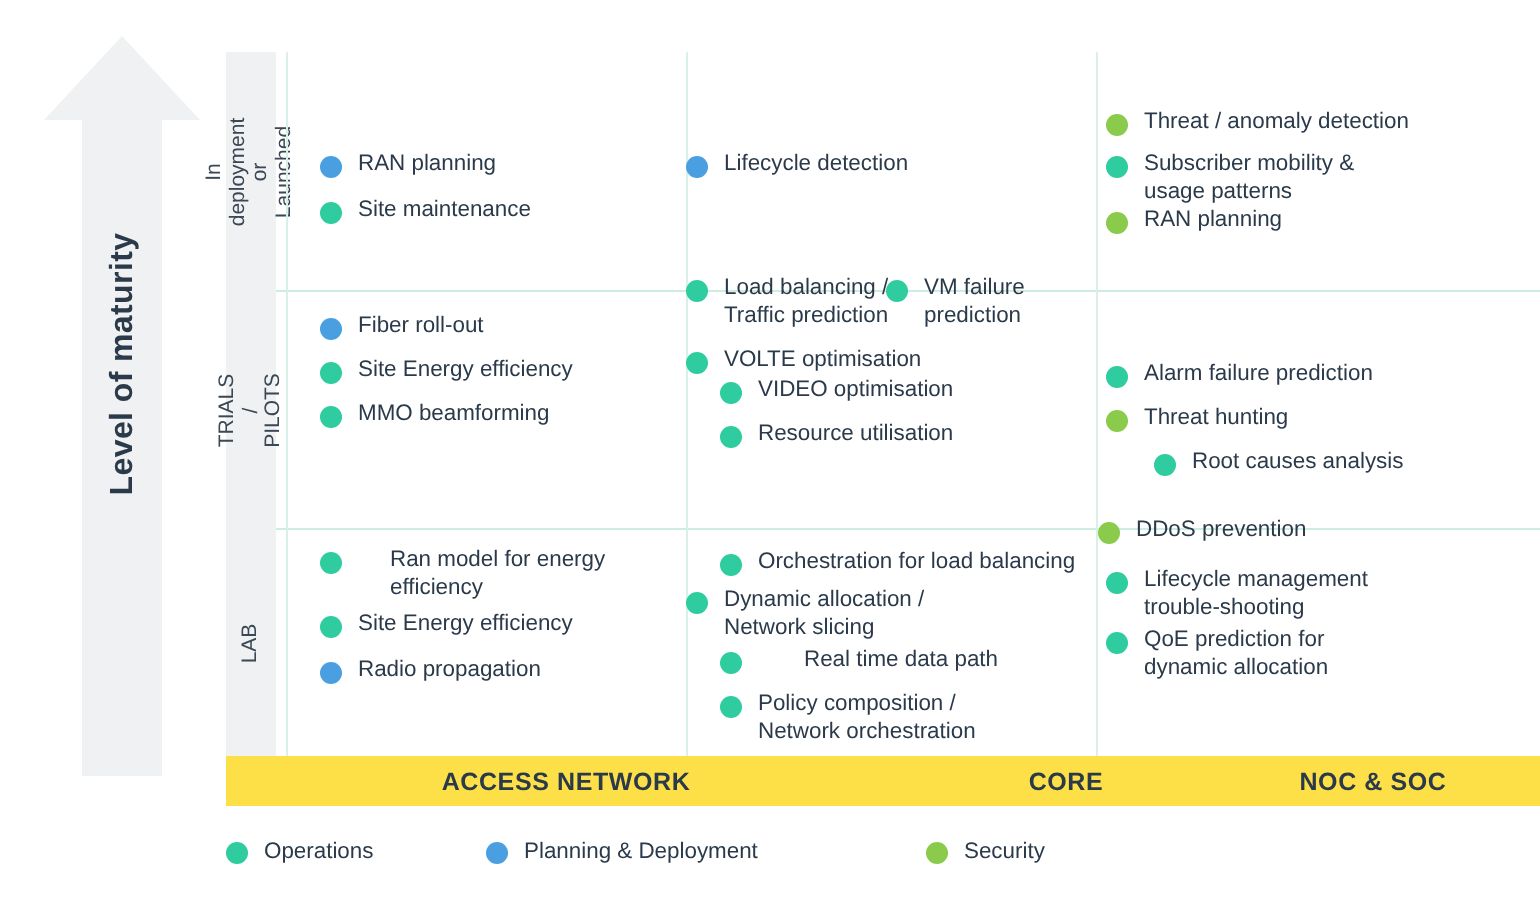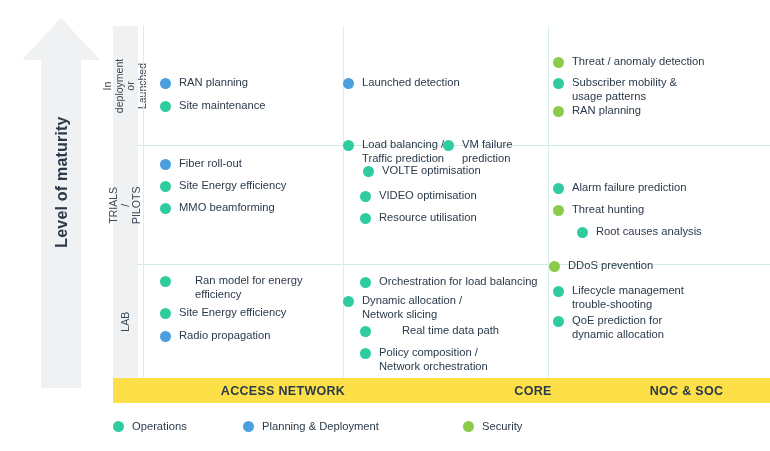--- a/index.html
+++ b/index.html
@@ -142,21 +142,21 @@
       <div class="item" style="left: 22px; top: 29px; margin-top: 44px;">
         <span class="dot" style="background: rgb(46, 204, 158);"></span>
         <span class="itxt" style="color: rgb(43, 58, 74);">Site maintenance</span>
       </div>
       <div class="item" style="left: 22px; top: 50px;">
         <span class="dot" style="background: rgb(74, 159, 224);"></span>
         <span class="itxt" style="color: rgb(43, 58, 74);">RAN planning</span>
       </div>
       <div class="item" style="left: 205px; top: 50px;">
         <span class="dot" style="background: rgb(74, 159, 224);"></span>
-        <span class="itxt" style="color: rgb(43, 58, 74);">Launched detection</span>
+        <span class="itxt" style="color: rgb(43, 58, 74);">Lifecycle detection</span>
       </div>
       <div class="item" style="left: 205px; top: 112px;">
         <span class="dot" style="background: rgb(46, 204, 158);"></span>
         <span class="itxt" style="color: rgb(43, 58, 74);">Load balancing /
 Traffic prediction</span>
       </div>
       <div class="item" style="left: 305px; top: 112px;">
         <span class="dot" style="background: rgb(46, 204, 158);"></span>
         <span class="itxt" style="color: rgb(43, 58, 74);">VM failure
 prediction</span>
@@ -179,21 +179,21 @@
         <span class="itxt" style="color: rgb(43, 58, 74);">Fiber roll-out</span>
       </div>
       <div class="item" style="left: 22px; top: 153px;">
         <span class="dot" style="background: rgb(46, 204, 158);"></span>
         <span class="itxt" style="color: rgb(43, 58, 74);">Site Energy efficiency</span>
       </div>
       <div class="item" style="left: 22px; top: 175px;">
         <span class="dot" style="background: rgb(46, 204, 158);"></span>
         <span class="itxt" style="color: rgb(43, 58, 74);">MMO beamforming</span>
       </div>
-      <div class="item" style="left: 205px; top: 138px; margin-left: 20px;">
+      <div class="item" style="left: 205px; top: 148px;">
         <span class="dot" style="background: rgb(46, 204, 158);"></span>
         <span class="itxt" style="color: rgb(43, 58, 74);">VOLTE optimisation</span>
       </div>
       <div class="item" style="left: 222px; top: 163px;">
         <span class="dot" style="background: rgb(46, 204, 158);"></span>
         <span class="itxt" style="color: rgb(43, 58, 74);">VIDEO optimisation</span>
       </div>
       <div class="item" style="left: 222px; top: 185px;">
         <span class="dot" style="background: rgb(46, 204, 158);"></span>
         <span class="itxt" style="color: rgb(43, 58, 74);">Resource utilisation</span>

